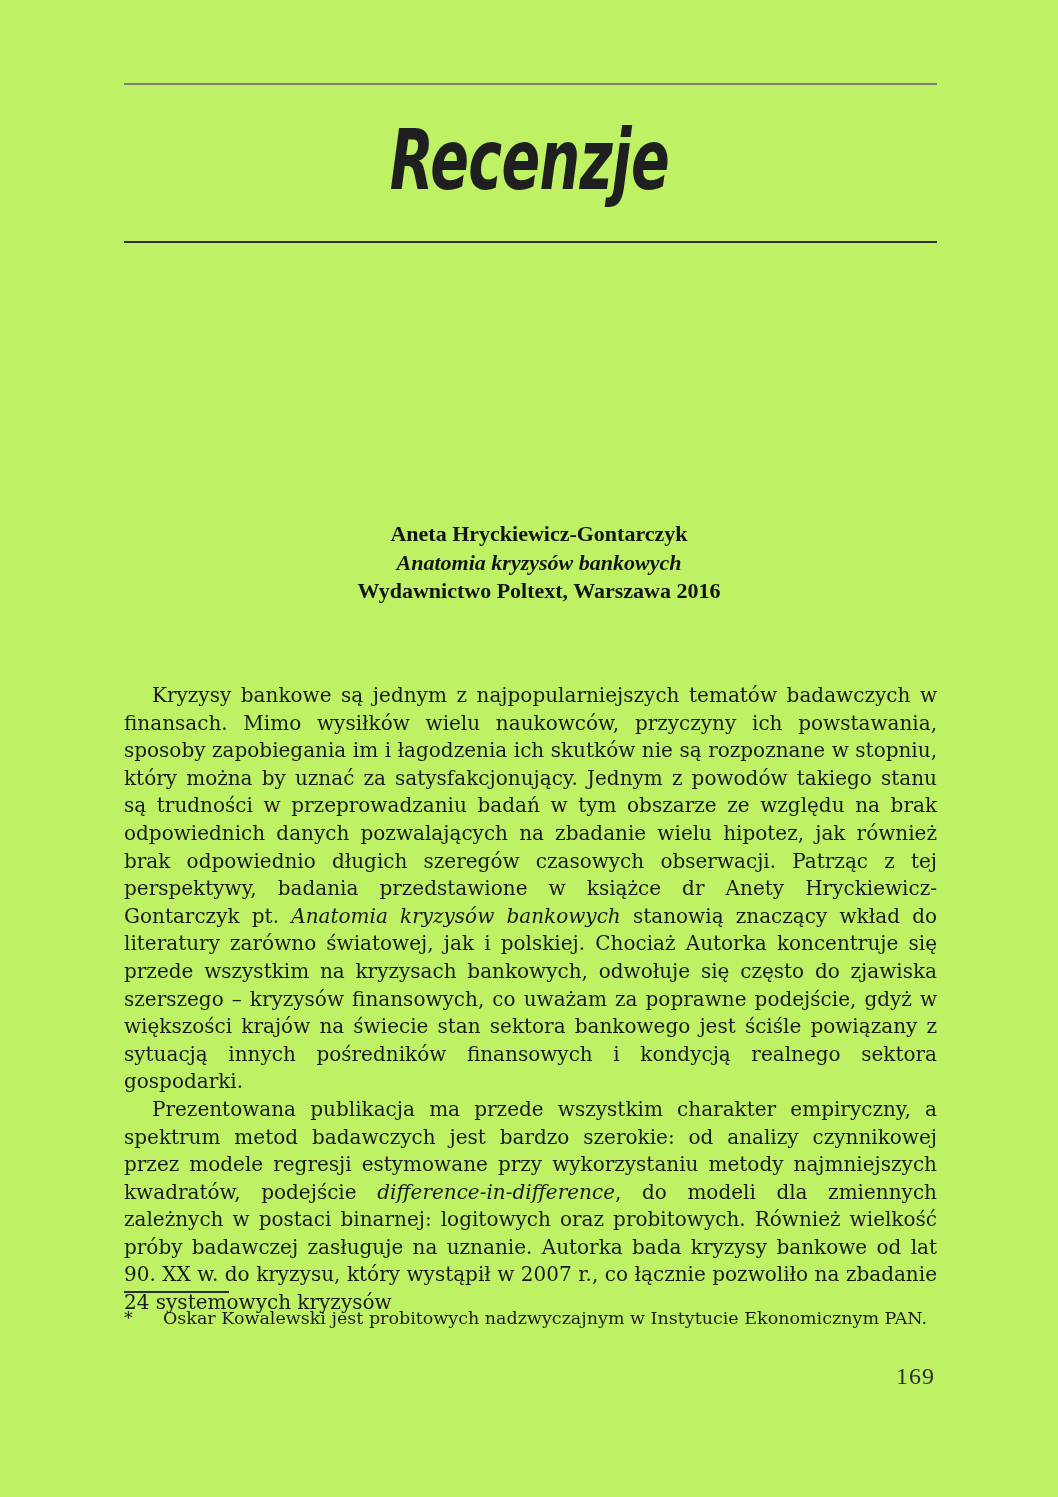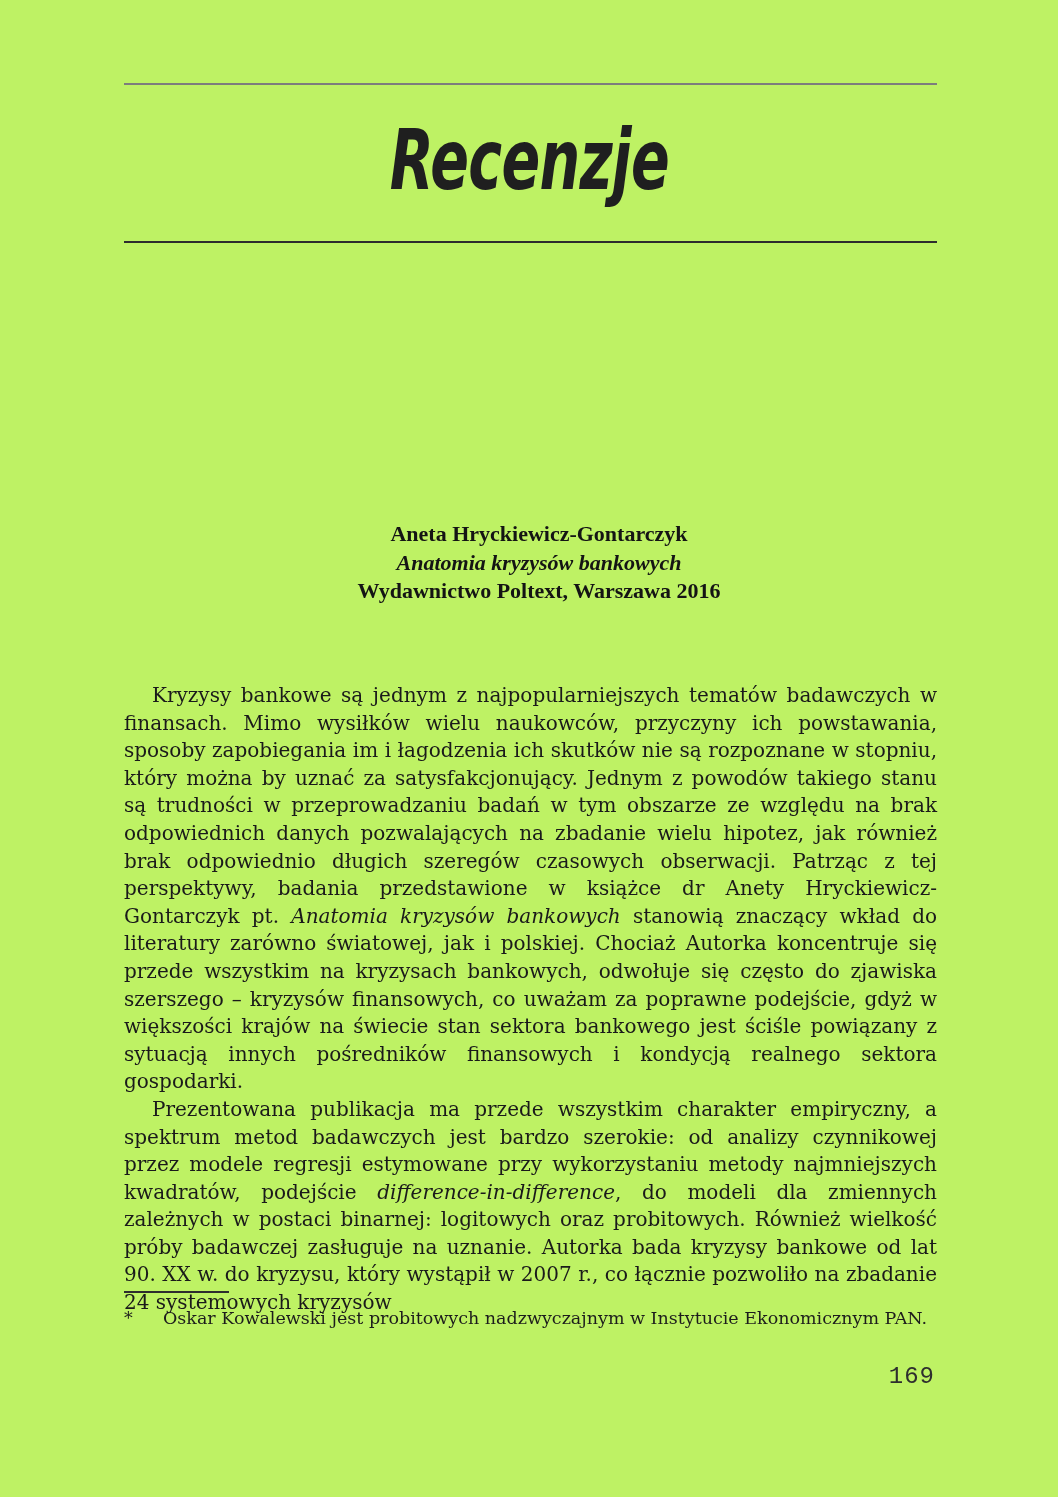--- a/index.html
+++ b/index.html
@@ -120,21 +120,21 @@
   .footnote-marker {
     flex: 0 0 39px;
   }
   .footnote-text {
     flex: 1 1 auto;
   }
   .page-number {
     position: absolute;
     top: 1363px;
     right: 123px;
-    font-family: Liberation Mono, monospace;
+    font-family: Liberation Serif, serif;
     font-size: 24px;
     letter-spacing: 1px;
     color: #2e2e2e;
     text-align: right;
   }
 </style>
 </head>
 <body>
 
 <div class="page">

